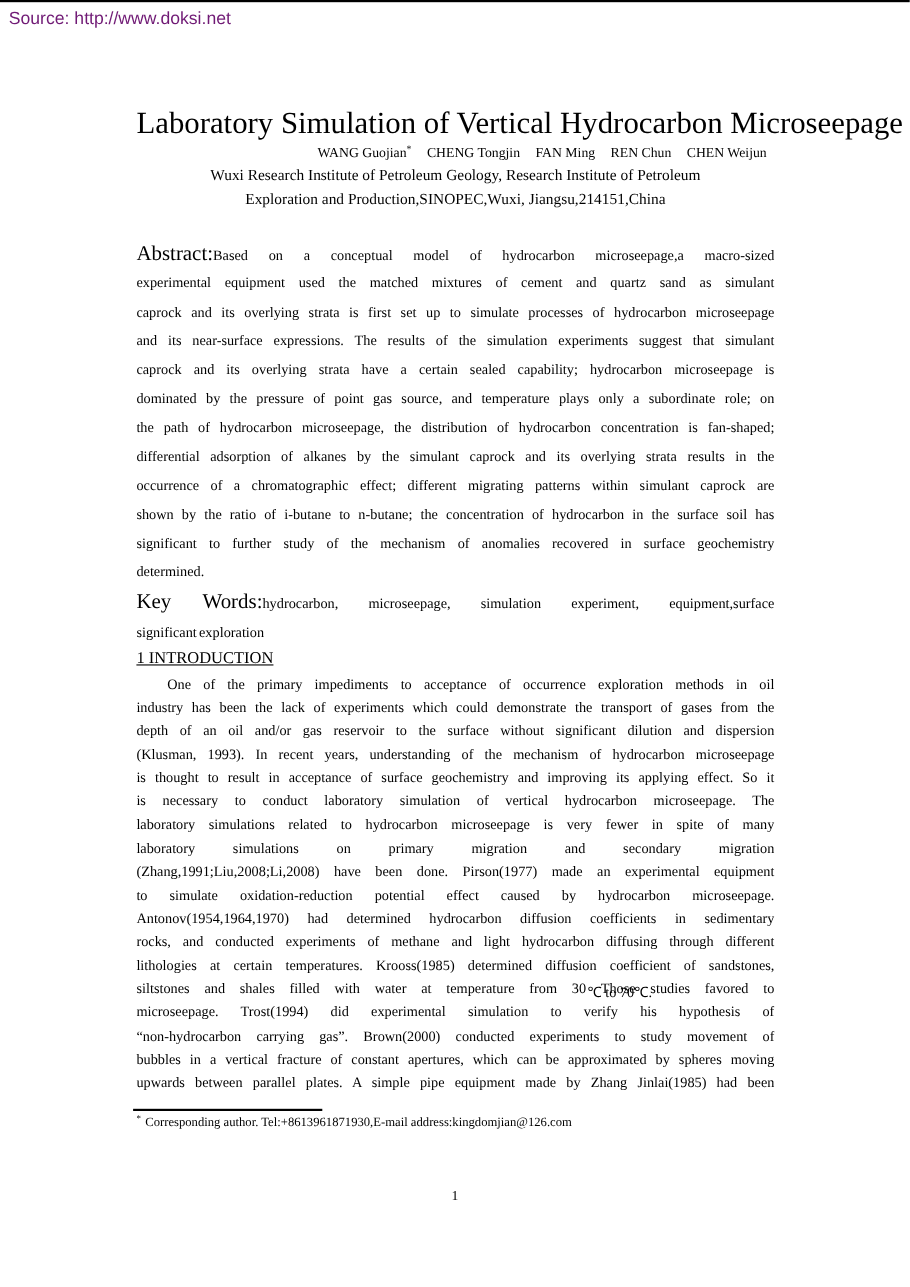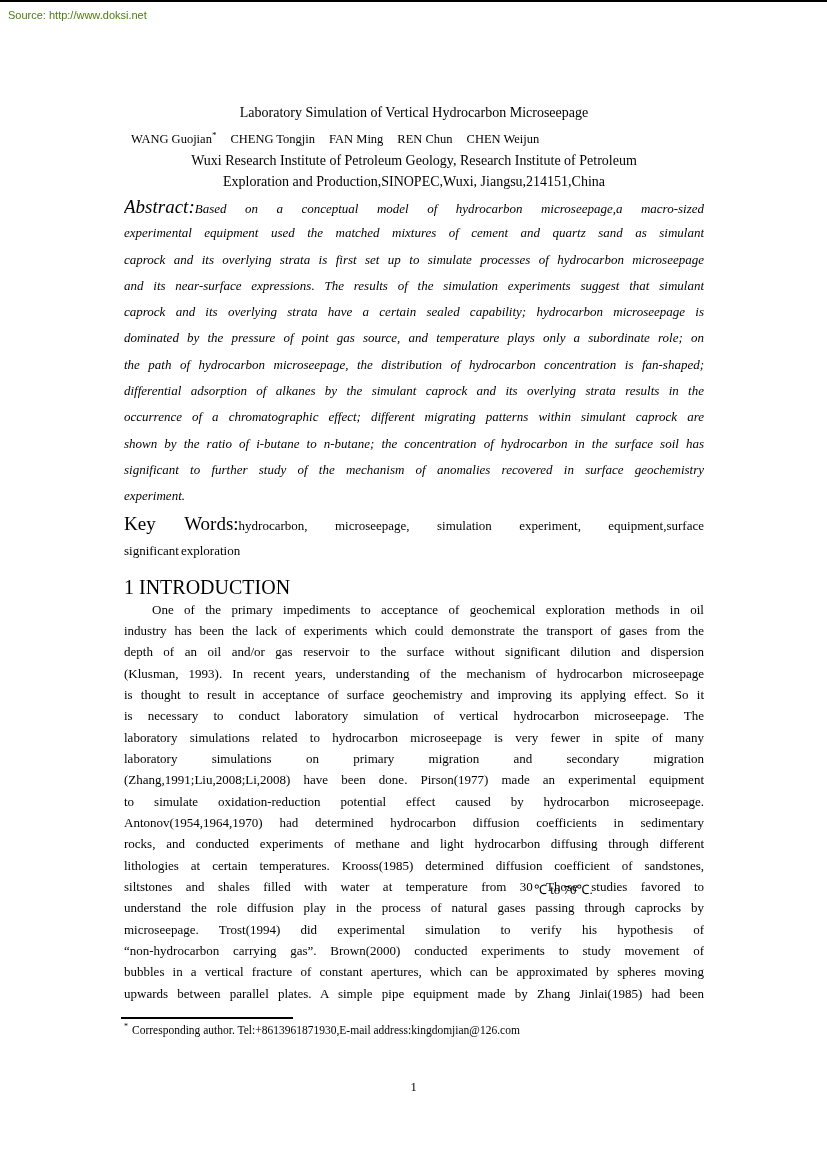--- a/index.html
+++ b/index.html
@@ -6,46 +6,46 @@
   body{
     width:827px;height:1170px;
     background:#ffffff;color:#000;
     font-family:"Liberation Serif", serif;
     position:relative;overflow:hidden;
   }
   .topbar{position:absolute;top:0;left:0;width:827px;height:2px;background:#000;}
   .source{
     position:absolute;top:9px;left:8px;
     font-family:"Liberation Sans", sans-serif;
-    font-size:11px;color:#4d7c0f;
+    font-size:16px;color:#701a75;
   }
   .content{position:absolute;left:124px;top:0;width:580px;}
   .title{
     margin-top:100px;text-align:center;
-    font-size:14px;line-height:26px;white-space:nowrap;
+    font-size:28px;line-height:26px;white-space:nowrap;
   }
-  .authors{margin-top:5px;text-align:left;font-size:12.5px;line-height:17px;}
+  .authors{margin-top:5px;text-align:right;font-size:12.5px;line-height:17px;}
   .author{margin:0 7px;white-space:nowrap;}
   .author sup{font-size:9px;vertical-align:super;line-height:0;}
   .affil{text-align:center;font-size:14px;line-height:21px;}
   .affil.first{margin-top:2px;}
-  .abstract{margin-top:2px;font-style:italic;}
+  .abstract{margin-top:26px;}
   .tl{
     font-size:13px;text-align:justify;text-align-last:justify;
     word-spacing:-1.2px;overflow:hidden;
   }
   .abstract .tl{line-height:26.3px;height:26.3px;}
   .keywords .tl{line-height:27px;height:27px;}
   .intro .tl{line-height:21.35px;height:21.35px;}
   .tl.nojust{text-align:left;text-align-last:left;}
   .tl.ind{text-indent:28px;}
   .tl .lbl{font-size:19px;}
   .obase{position:relative;}
   .otop{position:absolute;left:-12px;top:0;white-space:nowrap;word-spacing:0;}
-  .heading{margin-top:12px;font-size:20px;line-height:23px;}
+  .heading{margin-top:0;font-size:15px;line-height:23px;text-decoration:underline;}
   .rule{margin-top:13px;margin-left:-3px;width:172px;height:2px;background:#000;}
   .footnote{margin-top:3px;font-size:11.5px;line-height:16px;}
   .footnote sup{font-size:8px;vertical-align:super;line-height:0;margin-right:4px;}
   .pagenum{
     position:absolute;top:1080px;left:0;width:827px;
     text-align:center;font-size:12.5px;
   }
 </style>
 </head>
 <body>
@@ -65,44 +65,43 @@
         <div class="tl">experimental equipment used the matched mixtures of cement and quartz sand as simulant</div>
         <div class="tl">caprock and its overlying strata is first set up to simulate processes of hydrocarbon microseepage</div>
         <div class="tl">and its near-surface expressions. The results of the simulation experiments suggest that simulant</div>
         <div class="tl">caprock and its overlying strata have a certain sealed capability; hydrocarbon microseepage is</div>
         <div class="tl">dominated by the pressure of point gas source, and temperature plays only a subordinate role; on</div>
         <div class="tl">the path of hydrocarbon microseepage, the distribution of hydrocarbon concentration is fan-shaped;</div>
         <div class="tl">differential adsorption of alkanes by the simulant caprock and its overlying strata results in the</div>
         <div class="tl">occurrence of a chromatographic effect; different migrating patterns within simulant caprock are</div>
         <div class="tl">shown by the ratio of i-butane to n-butane; the concentration of hydrocarbon in the surface soil has</div>
         <div class="tl">significant to further study of the mechanism of anomalies recovered in surface geochemistry</div>
-        <div class="tl nojust">experiment.</div>
+        <div class="tl nojust">determined.</div>
       </div>
     <div class="keywords">
         <div class="tl"><span class="lbl">Key Words:</span>hydrocarbon, microseepage, simulation experiment, equipment,surface</div>
         <div class="tl nojust">significant exploration</div>
       </div>
 
     <div class="heading">1 INTRODUCTION</div>
     <div class="intro">
-        <div class="tl ind">One of the primary impediments to acceptance of geochemical exploration methods in oil</div>
+        <div class="tl ind">One of the primary impediments to acceptance of occurrence exploration methods in oil</div>
         <div class="tl">industry has been the lack of experiments which could demonstrate the transport of gases from the</div>
         <div class="tl">depth of an oil and/or gas reservoir to the surface without significant dilution and dispersion</div>
         <div class="tl">(Klusman, 1993). In recent years, understanding of the mechanism of hydrocarbon microseepage</div>
         <div class="tl">is thought to result in acceptance of surface geochemistry and improving its applying effect. So it</div>
         <div class="tl">is necessary to conduct laboratory simulation of vertical hydrocarbon microseepage. The</div>
         <div class="tl">laboratory simulations related to hydrocarbon microseepage is very fewer in spite of many</div>
         <div class="tl">laboratory simulations on primary migration and secondary migration</div>
         <div class="tl">(Zhang,1991;Liu,2008;Li,2008) have been done. Pirson(1977) made an experimental equipment</div>
         <div class="tl">to simulate oxidation-reduction potential effect caused by hydrocarbon microseepage.</div>
         <div class="tl">Antonov(1954,1964,1970) had determined hydrocarbon diffusion coefficients in sedimentary</div>
         <div class="tl">rocks, and conducted experiments of methane and light hydrocarbon diffusing through different</div>
         <div class="tl">lithologies at certain temperatures. Krooss(1985) determined diffusion coefficient of sandstones,</div>
         <div class="tl">siltstones and shales filled with water at temperature from 30 <span class="obase">Those studies favored to<span class="otop">℃ to 70℃.</span></span></div>
-        <div class="tl">understand the role diffusion play in the process of natural gases passing through caprocks by</div>
         <div class="tl">microseepage. Trost(1994) did experimental simulation to verify his hypothesis of</div>
         <div class="tl">“non-hydrocarbon carrying gas”. Brown(2000) conducted experiments to study movement of</div>
         <div class="tl">bubbles in a vertical fracture of constant apertures, which can be approximated by spheres moving</div>
         <div class="tl">upwards between parallel plates. A simple pipe equipment made by Zhang Jinlai(1985) had been</div>
       </div>
 
     <div class="rule"></div>
     <div class="footnote"><sup>*</sup><span>Corresponding author. Tel:+8613961871930,E-mail address:kingdomjian@126.com</span></div>
   </div>
 

